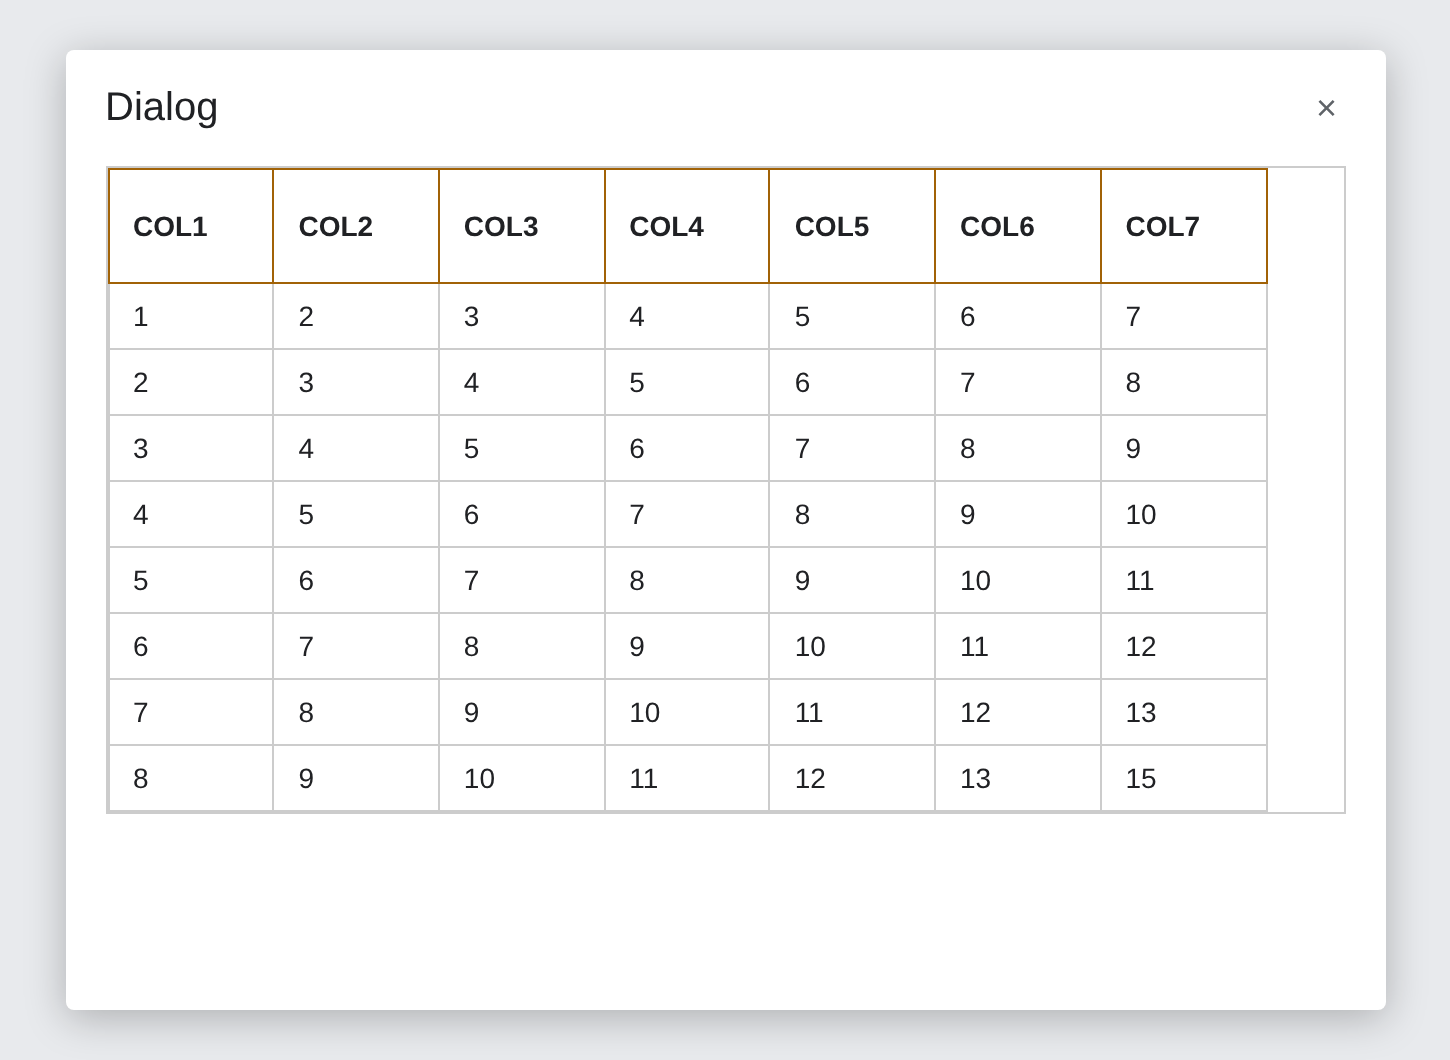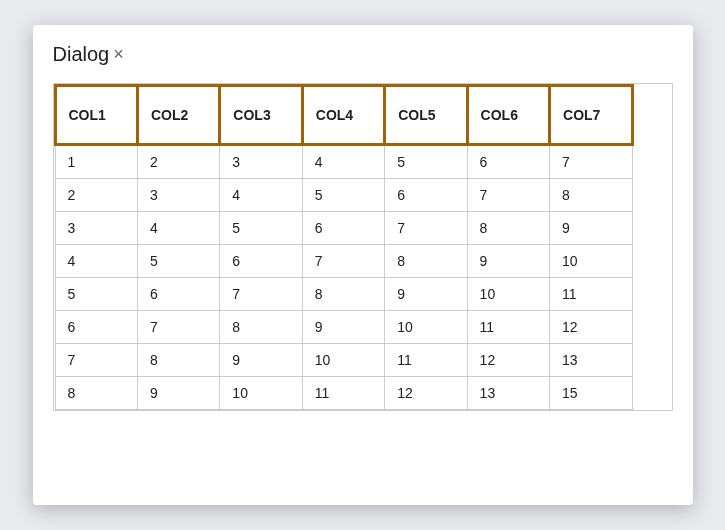--- a/index.html
+++ b/index.html
@@ -33,20 +33,21 @@
       box-shadow: 0 4px 20px rgba(0,0,0,0.25);
       width: 660px;
       min-height: 480px;
       padding: 16px 20px 20px 20px;
       position: relative;
     }
 
     .dialog-header {
       display: flex;
       align-items: center;
+      justify-content: space-between;
       margin-bottom: 16px;
     }
 
     .dialog-title {
       font-size: 20px;
       font-weight: 400;
       color: #202124;
     }
 
     .close-button {
@@ -83,21 +84,21 @@
       border-collapse: collapse;
       font-size: 14px;
       color: #202124;
       min-width: 580px;
     }
 
     .data-table th {
       font-weight: bold;
       text-align: left;
       padding: 20px 12px;
-      border: 3px solid #a16207;
+      border: 1px solid #a16207;
       background: #ffffff;
       white-space: nowrap;
     }
 
     .data-table td {
       padding: 8px 12px;
       border: 1px solid #ccc;
       white-space: nowrap;
     }
   </style>

